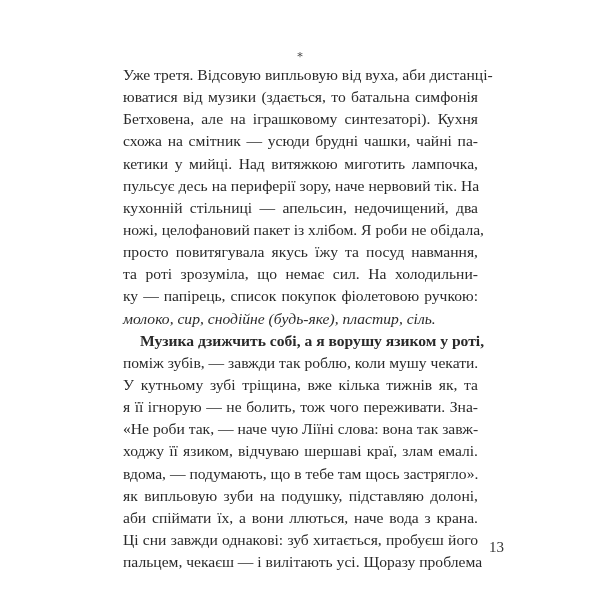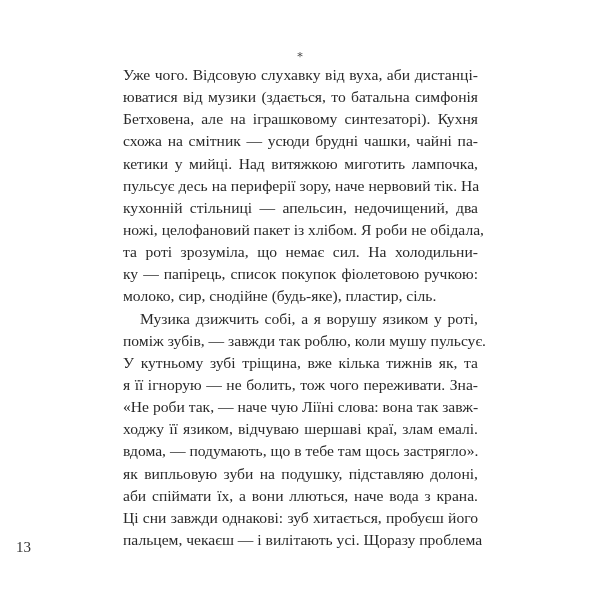--- a/index.html
+++ b/index.html
@@ -14,48 +14,49 @@
     position: absolute; left: 0; width: 600px; top: 50px;
     text-align: center; font-size: 11px; line-height: 14px; color: #444;
   }
   .text-block {
     position: absolute; left: 123px; top: 64px; width: 355px;
     font-family: "Liberation Serif", "DejaVu Serif", serif;
     font-size: 15.6px; line-height: 22.15px;
   }
   .line { white-space: nowrap; text-align: justify; text-align-last: justify; height: 22.15px; }
   .line.last { text-align-last: left; }
-  .line.indent { padding-left: 17px; }
-  .italic { }
+  .line.indent { padding-left: 17px; font-weight: bold; }
+  .italic { font-style: italic; }
   .page-number {
-    position: absolute; left: 16px; width: 496px; top: 539px;
-    text-align: left; font-family: "Liberation Serif", serif; font-size: 15px; color: #333;
+    position: absolute; left: 8px; width: 496px; top: 539px;
+    text-align: right; font-family: "Liberation Serif", serif; font-size: 15px; color: #333;
   }
 </style>
 </head>
 <body>
 
 <div class="page">
   <div class="separator">*</div>
 
   <div class="text-block">
-    <div class="line">Уже чого. Відсовую слухавку від вуха, аби дистанці-</div>
+    <div class="line">Уже третя. Відсовую випльовую від вуха, аби дистанці-</div>
     <div class="line">юватися від музики (здається, то батальна симфонія</div>
     <div class="line">Бетховена, але на іграшковому синтезаторі). Кухня</div>
     <div class="line">схожа на смітник — усюди брудні чашки, чайні па-</div>
     <div class="line">кетики у мийці. Над витяжкою миготить лампочка,</div>
     <div class="line">пульсує десь на периферії зору, наче нервовий тік. На</div>
     <div class="line">кухонній стільниці — апельсин, недочищений, два</div>
     <div class="line">ножі, целофановий пакет із хлібом. Я роби не обідала,</div>
+    <div class="line">просто повитягувала якусь їжу та посуд навмання,</div>
     <div class="line">та роті зрозуміла, що немає сил. На холодильни-</div>
     <div class="line">ку — папірець, список покупок фіолетовою ручкою:</div>
     <div class="line last italic">молоко, сир, снодійне (будь-яке), пластир, сіль.</div>
 
     <div class="line indent">Музика дзижчить собі, а я ворушу язиком у роті,</div>
-    <div class="line">поміж зубів, — завжди так роблю, коли мушу пульсує.</div>
+    <div class="line">поміж зубів, — завжди так роблю, коли мушу чекати.</div>
     <div class="line">У кутньому зубі тріщина, вже кілька тижнів як, та</div>
     <div class="line">я її ігнорую — не болить, тож чого переживати. Зна-</div>
     <div class="line">«Не роби так, — наче чую Ліїні слова: вона так завж-</div>
     <div class="line">ходжу її язиком, відчуваю шершаві краї, злам емалі.</div>
     <div class="line">вдома, — подумають, що в тебе там щось застрягло».</div>
     <div class="line">як випльовую зуби на подушку, підставляю долоні,</div>
     <div class="line">аби спіймати їх, а вони ллються, наче вода з крана.</div>
     <div class="line">Ці сни завжди однакові: зуб хитається, пробуєш його</div>
     <div class="line">пальцем, чекаєш — і вилітають усі. Щоразу проблема</div>
   </div>

